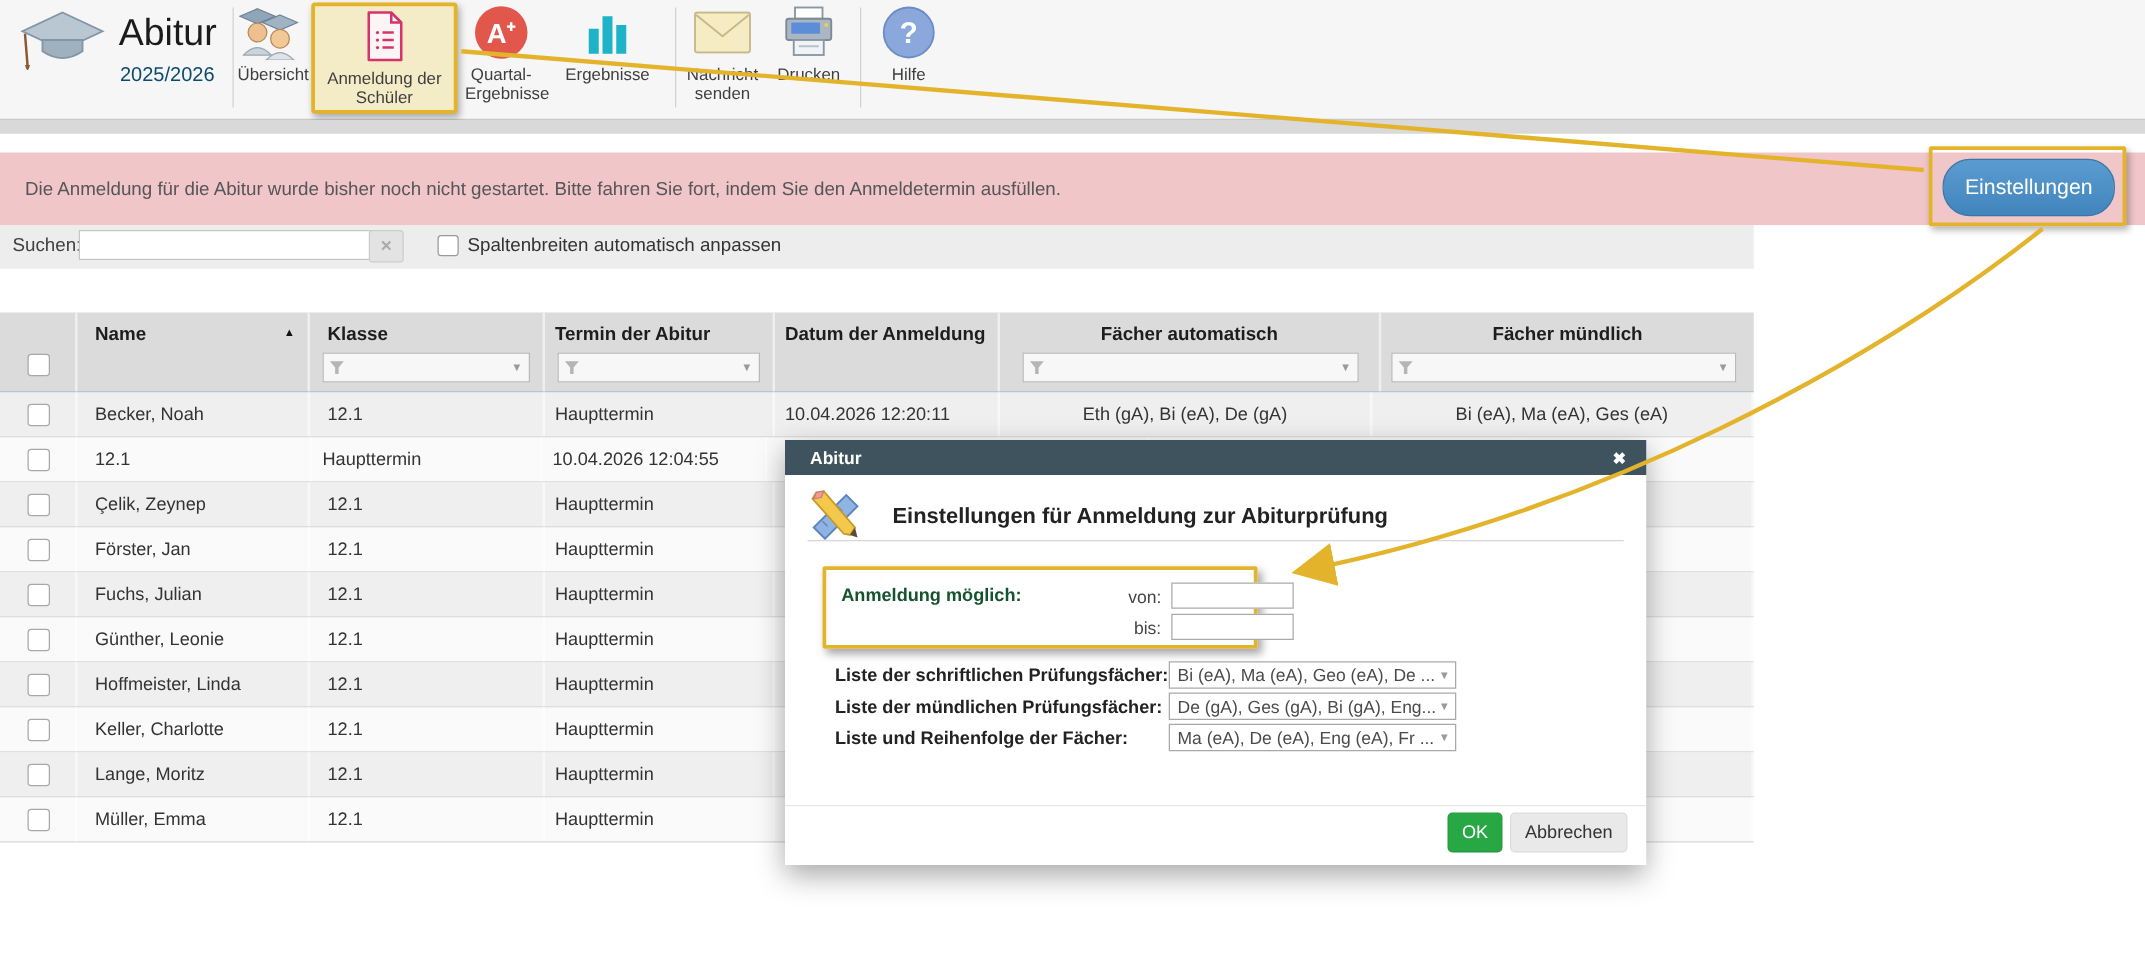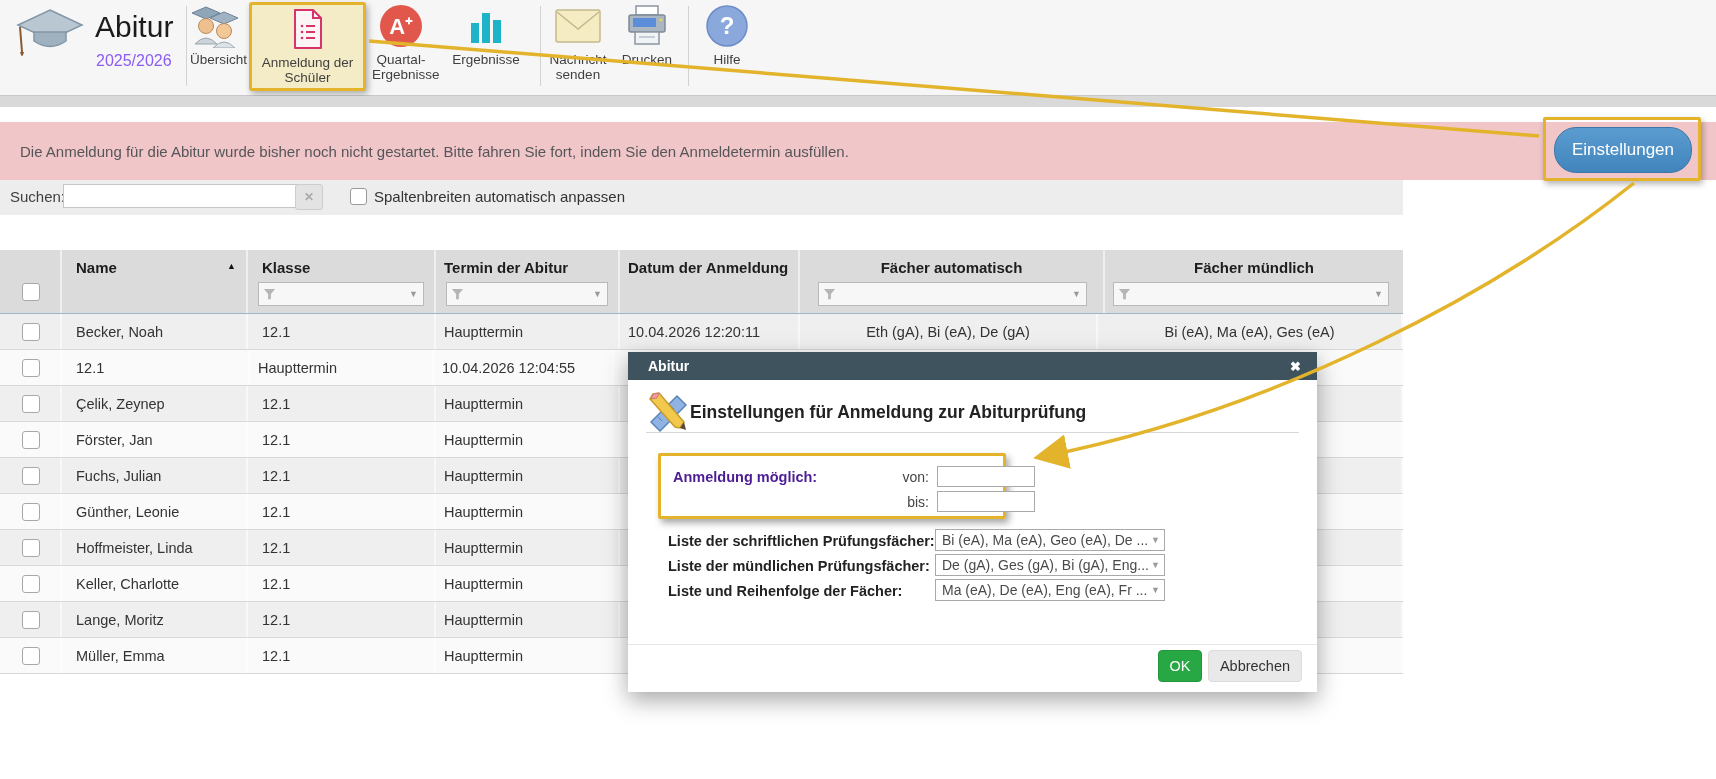--- a/index.html
+++ b/index.html
@@ -3,21 +3,21 @@
 <meta charset="utf-8">
 <style>
   html,body{margin:0;padding:0;background:#fff;}
   .app{position:relative;width:1716px;height:779px;background:#fff;overflow:hidden;
        font-family:"Liberation Sans",sans-serif;color:#333;}
   .abs{position:absolute;}
   
   .topbar{position:absolute;left:0;top:0;width:1716px;height:95px;background:#f6f6f6;border-bottom:1px solid #c9c9c9;}
   .strip{position:absolute;left:0;top:96px;width:1716px;height:11px;background:#d9d9d9;}
   .apptitle{position:absolute;left:95px;top:10px;font-size:30px;color:#1b1b1b;font-weight:500;}
-  .appyear{position:absolute;left:96px;top:52px;font-size:16px;color:#8b5cf6;}
+  .appyear{position:absolute;left:96px;top:52px;font-size:16px;color:#0c4a6e;}
   .tdiv{position:absolute;top:6px;width:1px;height:80px;background:#d2d2d2;}
   .titem{position:absolute;top:2px;text-align:center;cursor:pointer;}
   .titem .ic{display:block;height:48px;display:flex;align-items:center;justify-content:center;}
   .titem .lb{display:block;font-size:13.5px;color:#3f3f3f;line-height:15px;margin-top:2px;}
   .titem.hl{background:#f4ecc6;border:3px solid #e3b42b;border-radius:3px;box-shadow:2px 3px 6px rgba(0,0,0,.30);}
   
   .notify{position:absolute;left:0;top:122px;width:1716px;height:58px;background:#f0c6c9;}
   .notify .msg{position:absolute;left:20px;top:0;height:58px;display:flex;align-items:center;font-size:15px;color:#56565a;}
   .annbox-e{position:absolute;left:1543px;top:117px;width:158px;height:64px;border:3px solid #e3b42b;border-radius:2px;
             box-shadow:2px 3px 6px rgba(0,0,0,.30);box-sizing:border-box;}
@@ -55,25 +55,25 @@
   .td.pl14{padding-left:14px}.td.pl8{padding-left:8px}
   .td.center{justify-content:center}
   .td.cbc{justify-content:flex-start;padding-left:22px;}
   
   .dialog{position:absolute;left:628px;top:352px;width:689px;height:340px;background:#fff;z-index:50;
           box-shadow:0 8px 22px rgba(0,0,0,.35);}
   .dtitle{height:28px;background:#3e535d;color:#fff;display:flex;align-items:center;font-size:14px;font-weight:bold;
           padding:0 16px 0 20px;box-sizing:border-box;}
   .dclose{margin-left:auto;cursor:pointer;font-size:13px;font-weight:bold;color:#fff;}
   .dhead{position:absolute;left:18px;top:40px;display:flex;align-items:center;}
-  .dheadtext{font-size:17.5px;font-weight:bold;color:#222;margin-left:0;}
+  .dheadtext{font-size:17.5px;font-weight:bold;color:#222;margin-left:24px;}
   .ddiv{position:absolute;left:18px;right:18px;top:80px;border-top:1px solid #d7d7d7;}
   .annbox-f{position:absolute;left:30px;top:101px;width:348px;height:66px;border:3px solid #e3b42b;border-radius:2px;
             box-sizing:border-box;box-shadow:3px 4px 7px rgba(0,0,0,.35);}
-  .flabel{font-size:14.5px;font-weight:bold;color:#4c1d95;}
+  .flabel{font-size:14.5px;font-weight:bold;color:#14532d;}
   .ibox{width:88px;height:19px;border:1px solid #aaa;background:#fff;font-size:13px;font-family:inherit;padding:0 4px;}
   .vb{position:absolute;font-size:14px;color:#444;text-align:right;width:40px;}
   .selrow-l{position:absolute;left:40px;font-size:14.5px;font-weight:bold;color:#222;}
   .sel{position:absolute;left:307px;width:230px;height:22px;border:1px solid #a9a9a9;background:#fff;box-sizing:border-box;
        display:flex;align-items:center;font-size:14px;color:#4a4a4a;padding-left:6px;cursor:pointer;overflow:hidden;white-space:nowrap;}
   .sel .chev{margin-left:auto;margin-right:4px;font-size:9px;color:#9a9a9a;flex:0 0 auto;}
   .dfoot{position:absolute;left:0;right:0;top:292px;border-top:1px solid #e6e6e6;height:48px;}
   .btn-ok{position:absolute;left:530px;top:5px;width:42px;height:30px;background:#28a745;border:1px solid #23963e;
           border-radius:4px;color:#fff;font-size:14.5px;display:flex;align-items:center;justify-content:center;cursor:pointer;}
   .btn-cancel{position:absolute;left:580px;top:5px;width:92px;height:30px;background:#e9e9e9;border:1px solid #dcdcdc;

